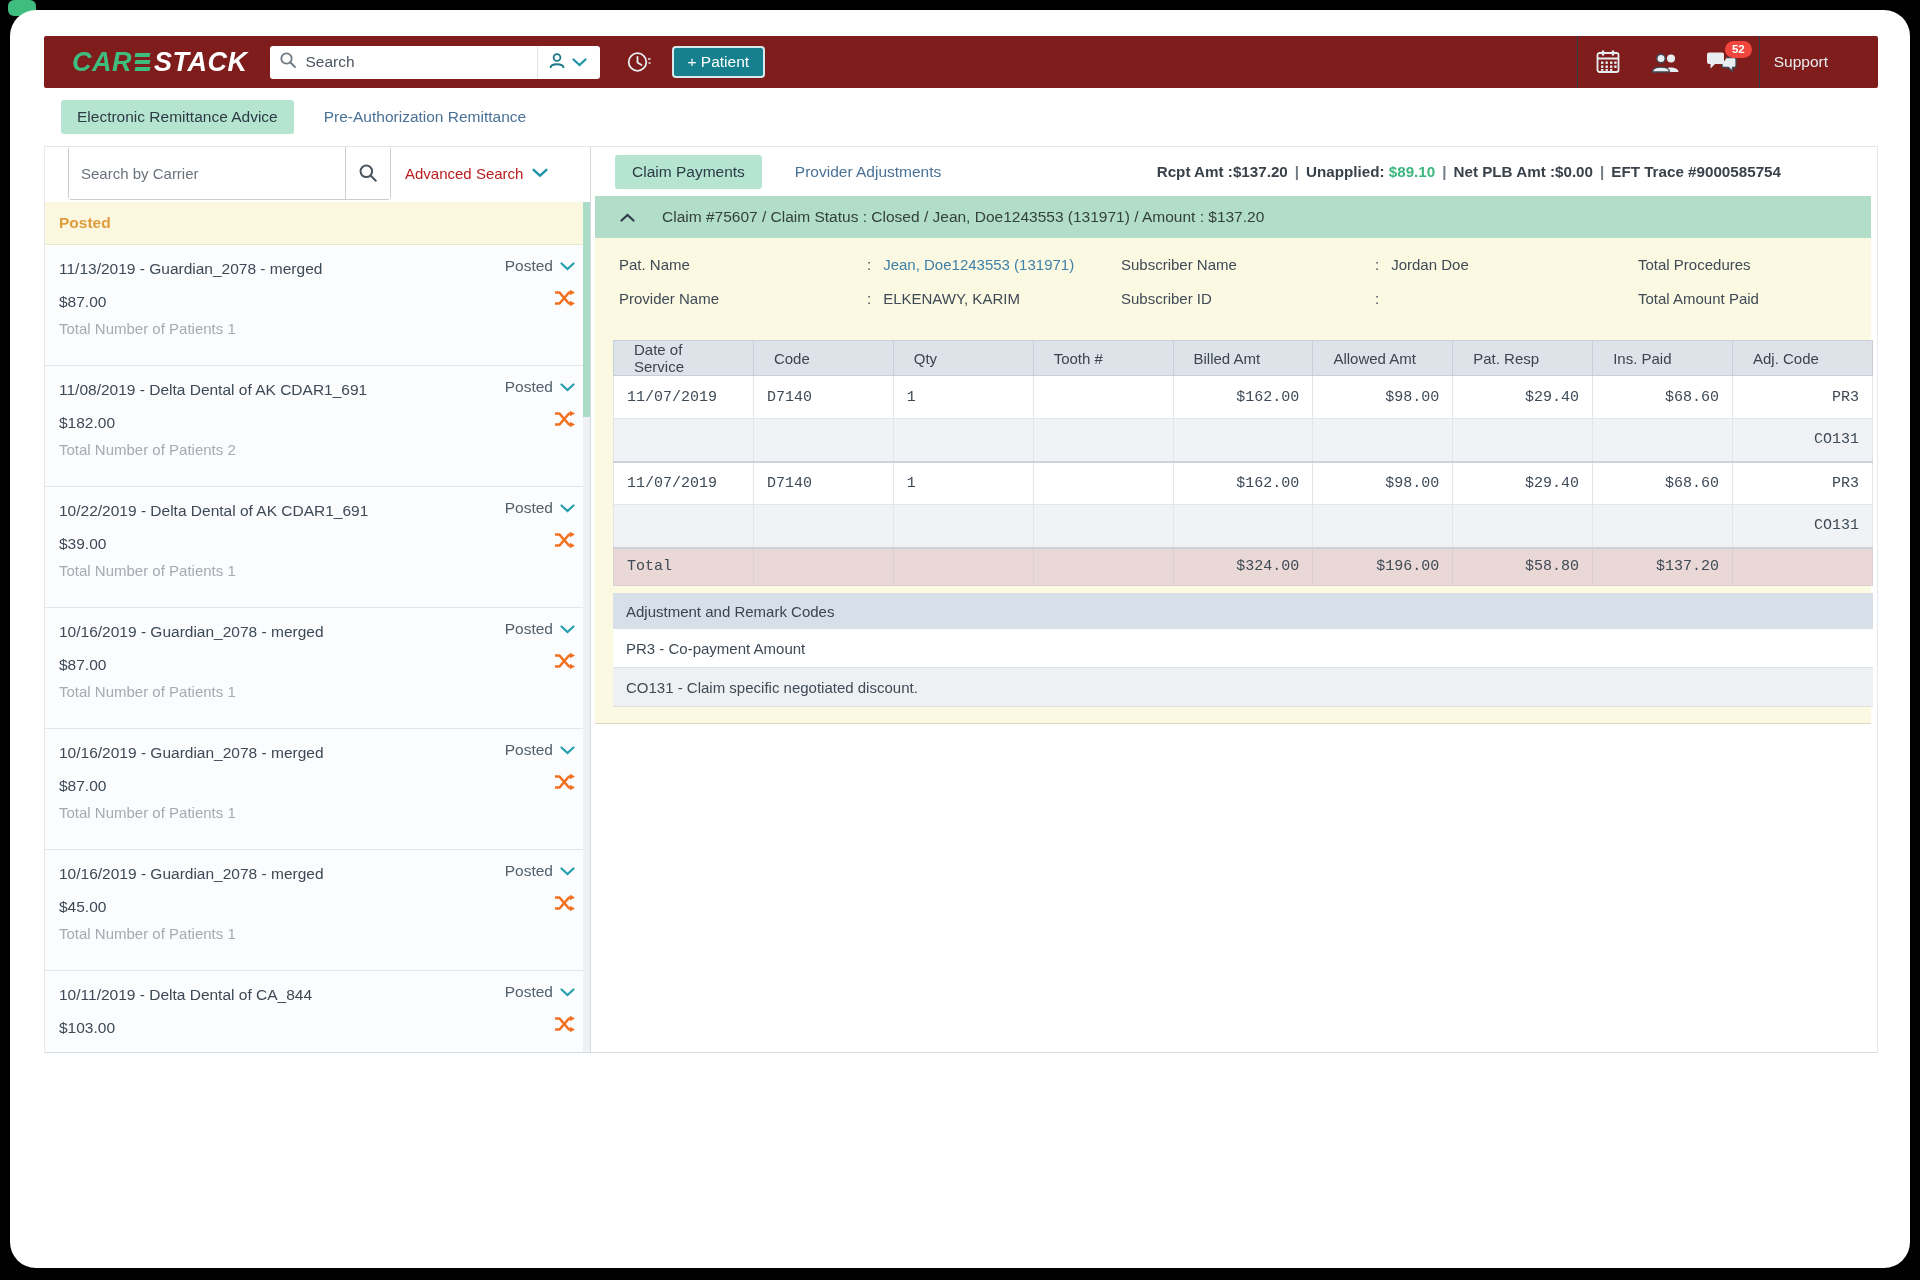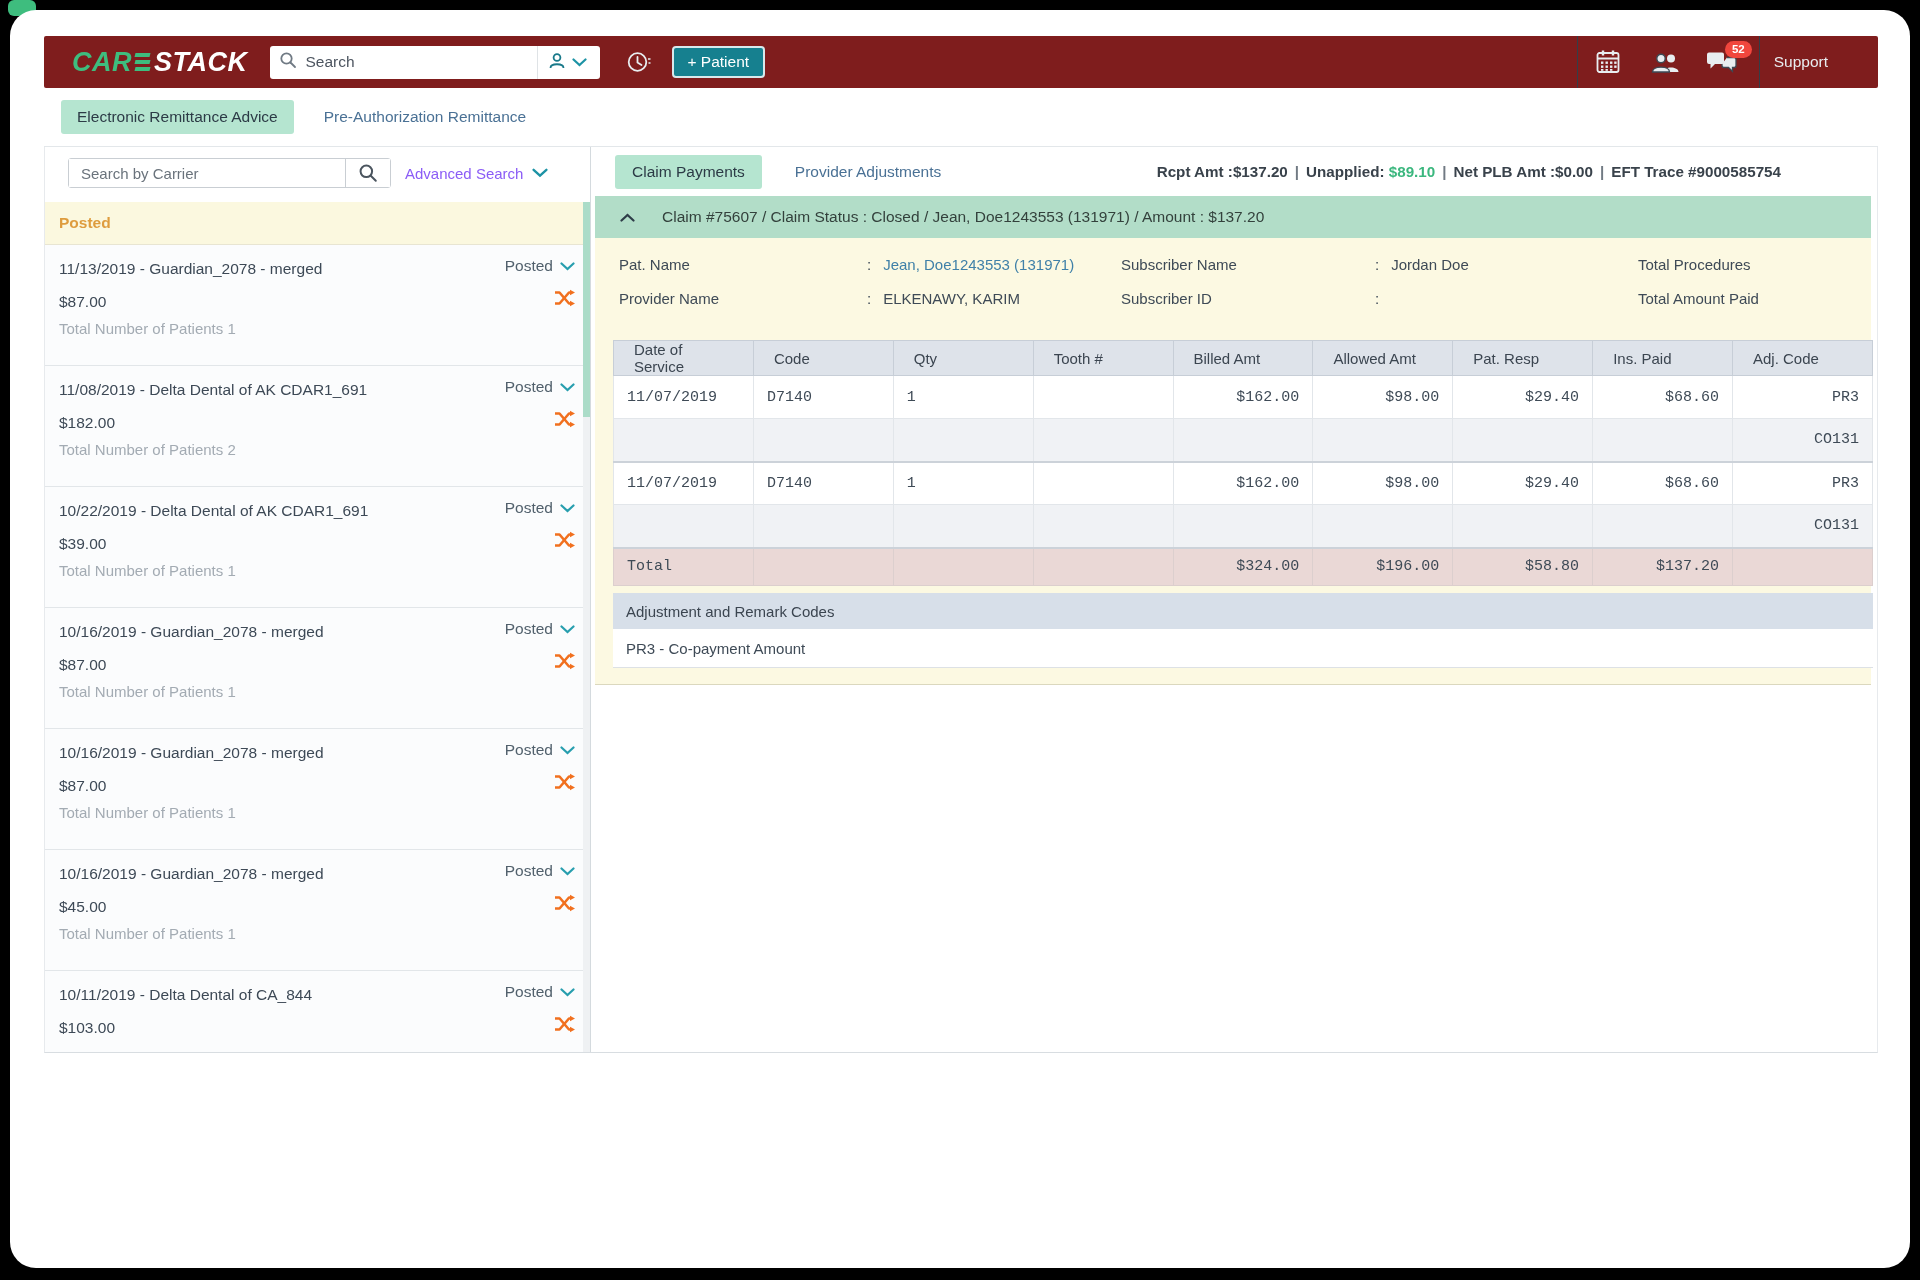--- a/index.html
+++ b/index.html
@@ -52,28 +52,28 @@
 
   
   .content { position:absolute; left:34px; right:32px; top:137px; height:906px;
     display:flex; border-bottom:1px solid #d8dde1; border-left:1px solid #e7eaed;
     border-right:1px solid #e7eaed; background:#fff; }
   .left-panel { width:546px; position:relative; border-right:1px solid #d4dade; overflow:hidden; }
   .right-panel { flex:1; position:relative; overflow:hidden; }
 
   
   .carrier-row { display:flex; align-items:center; margin:7px 14px 0 23px; height:38px; }
-  .carrier-box { display:flex; width:323px; height:30px; border:1px solid #c9ced3; border-radius:3px; background:#fff; }
+  .carrier-box { display:flex; width:323px; height:54px; border:1px solid #c9ced3; border-radius:3px; background:#fff; }
   .carrier-input { flex:1; border:none; outline:none; padding:0 12px; font-size:15px;
     color:#3e4a56; min-width:0; font-family:"Liberation Sans","DejaVu Sans",sans-serif; }
   .carrier-input::placeholder { color:#6a737c; opacity:1; }
   .carrier-btn { width:45px; border:none; border-left:1px solid #c9ced3; background:#fff;
     display:flex; align-items:center; justify-content:center; cursor:pointer; }
   .adv-search { display:flex; align-items:center; gap:9px; margin-left:14px;
-    font-size:15px; color:#8b5cf6; cursor:pointer; white-space:nowrap; }
+    font-size:15px; color:#b91c1c; cursor:pointer; white-space:nowrap; }
   .posted-header { margin-top:10px; height:43px; background:#fbf8df; color:#de9c3e;
     font-weight:bold; font-size:15.5px; display:flex; align-items:center;
     padding-left:14px; border-bottom:1px solid #e8e5d2; }
   .era-list { position:absolute; left:0; right:0; top:98px; bottom:0; overflow:hidden; }
   .era-item { height:121px; border-bottom:1px solid #e2e6e9; padding:15px 16px 0 14px;
     position:relative; background:#fbfcfd; cursor:pointer; }
   .era-title { font-size:15.5px; color:#3d4956; padding-right:130px; }
   .era-amount { margin-top:15px; font-size:15.5px; color:#3d4956; }
   .era-patients { margin-top:9px; font-size:15px; color:#a3abb3; }
   .era-status { position:absolute; top:12px; right:15px; color:#51606c; font-size:15.5px;
@@ -478,20 +478,21 @@
      <td class="num">$58.80</td>
      <td class="num">$137.20</td>
      <td></td>
    </tr>
                 </tbody>
               </table>
             <div class="codes-block">
               <div class="codes-header">Adjustment and Remark Codes</div>
               <div id="codes-list">
                   <div class="code-row">PR3 - Co-payment Amount</div>
+                  <div class="code-row">CO131 - Claim specific negotiated discount.</div>
                 </div>
             </div>
           </div>
         </div>
       </section>
     </div>
   </div>
 </div>
 
 </body></html>

